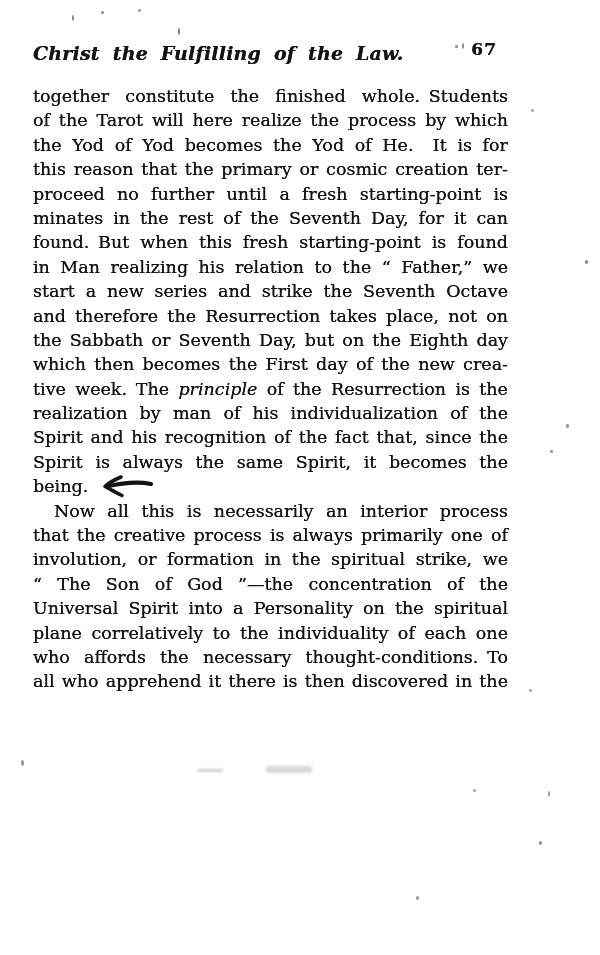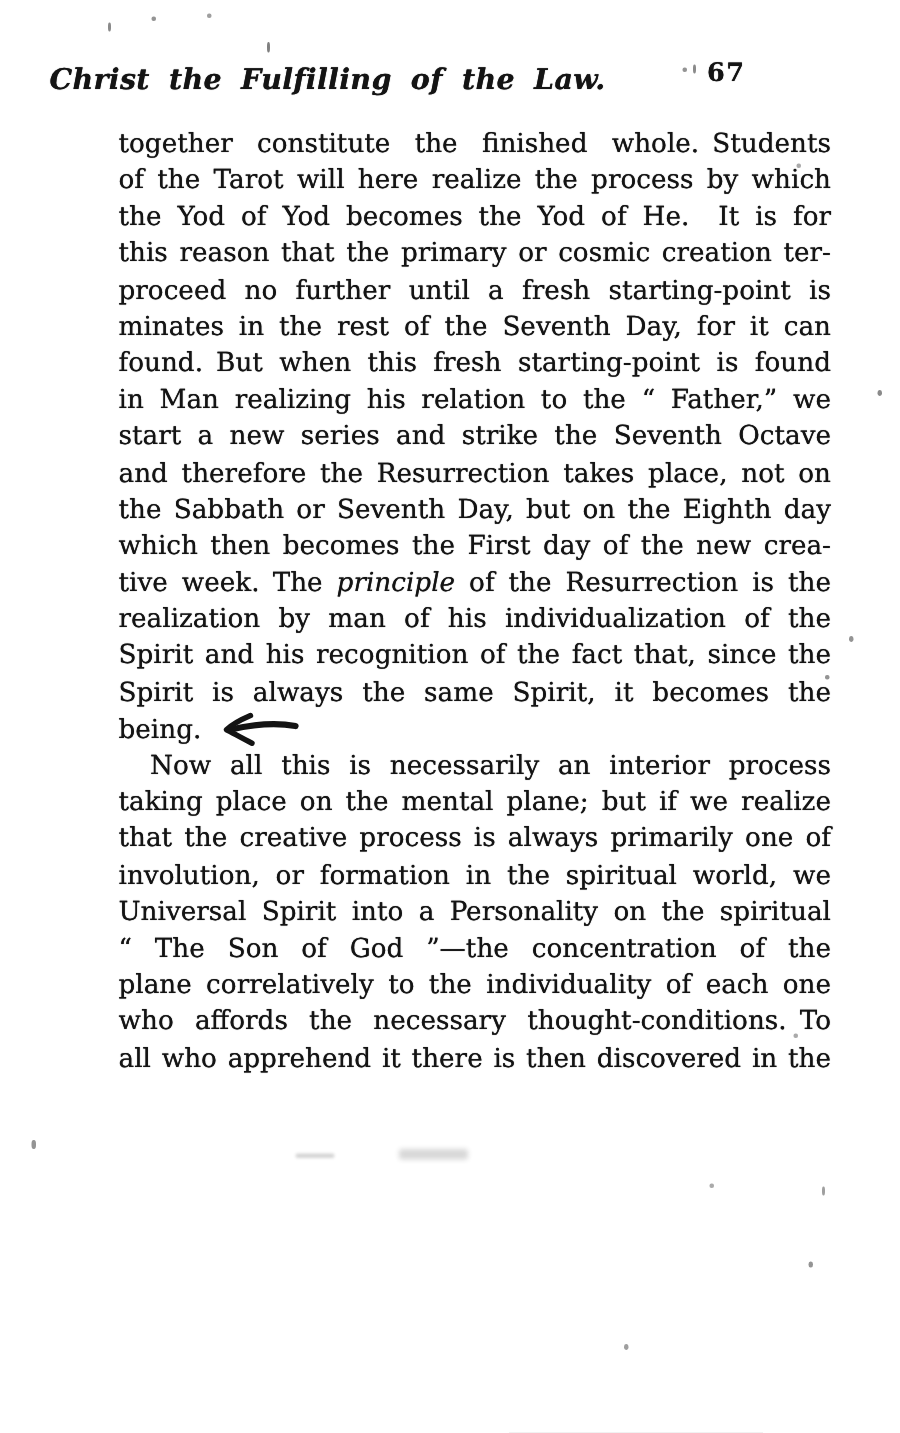--- a/index.html
+++ b/index.html
@@ -40,21 +40,20 @@
     text-shadow: 0 0 0.5px #111;
   }
   .text-block {
     position: absolute;
     left: 33px;
     top: 84px;
     width: 475px;
     font-size: 17.5px;
     line-height: 24.4px;
     text-shadow: 0 0 0.5px #161616;
-    margin-left: 46px;
   }
   .line {
     height: 24.4px;
     text-align: justify;
     text-align-last: justify;
     white-space: nowrap;
     overflow: visible;
   }
   .line.flush { text-align-last: left; }
   .line.indent { text-indent: 21px; }
@@ -96,25 +95,24 @@
       <div class="line"><span>which then becomes the First day of the new crea-</span></div>
       <div class="line"><span>tive week. The </span><span class="it">principle</span><span> of the Resurrection is the</span></div>
       <div class="line"><span>realization by man of his individualization of the</span></div>
       <div class="line"><span>Spirit and his recognition of the fact that, since the</span></div>
       <div class="line"><span>Spirit is always the same Spirit, it becomes the</span></div>
       <div class="line flush"><span>being.</span><svg class="arrow-annotation" width="58" height="26" viewBox="0 0 58 26" fill="none">
       <path d="M55 10 C 42 7.5, 26 9, 11 12.5" stroke="#141414" stroke-width="4.2" stroke-linecap="round"></path>
       <path d="M25 3 C 18 6, 12 9.5, 9 12.5 C 13 14.5, 19 18, 26 21.5" stroke="#141414" stroke-width="3.6" stroke-linecap="round" stroke-linejoin="round"></path>
     </svg></div>
       <div class="line indent"><span>Now all this is necessarily an interior process</span></div>
-      <div class="line"><span>taking place on the mental plane; but if we realize</span></div>
       <div class="line"><span>that the creative process is always primarily one of</span></div>
-      <div class="line"><span>involution, or formation in the spiritual world, we</span></div>
+      <div class="line"><span>involution, or formation in the spiritual strike, we</span></div>
+      <div class="line"><span>“ The Son of God ”—the concentration of the</span></div>
       <div class="line"><span>Universal Spirit into a Personality on the spiritual</span></div>
-      <div class="line"><span>“ The Son of God ”—the concentration of the</span></div>
       <div class="line"><span>plane correlatively to the individuality of each one</span></div>
       <div class="line"><span>who affords the necessary thought-conditions. To</span></div>
       <div class="line"><span>all who apprehend it there is then discovered in the</span></div>
     </main>
 
   <div id="artifacts-layer">
       <div class="artifact" style="left: 72px; top: 15px; width: 2px; height: 6px; opacity: 0.55;"></div>
       <div class="artifact" style="left: 101px; top: 11px; width: 3px; height: 3px; opacity: 0.5;"></div>
       <div class="artifact" style="left: 138px; top: 9px; width: 3px; height: 3px; opacity: 0.45;"></div>
       <div class="artifact" style="left: 178px; top: 28px; width: 2px; height: 7px; opacity: 0.6;"></div>

